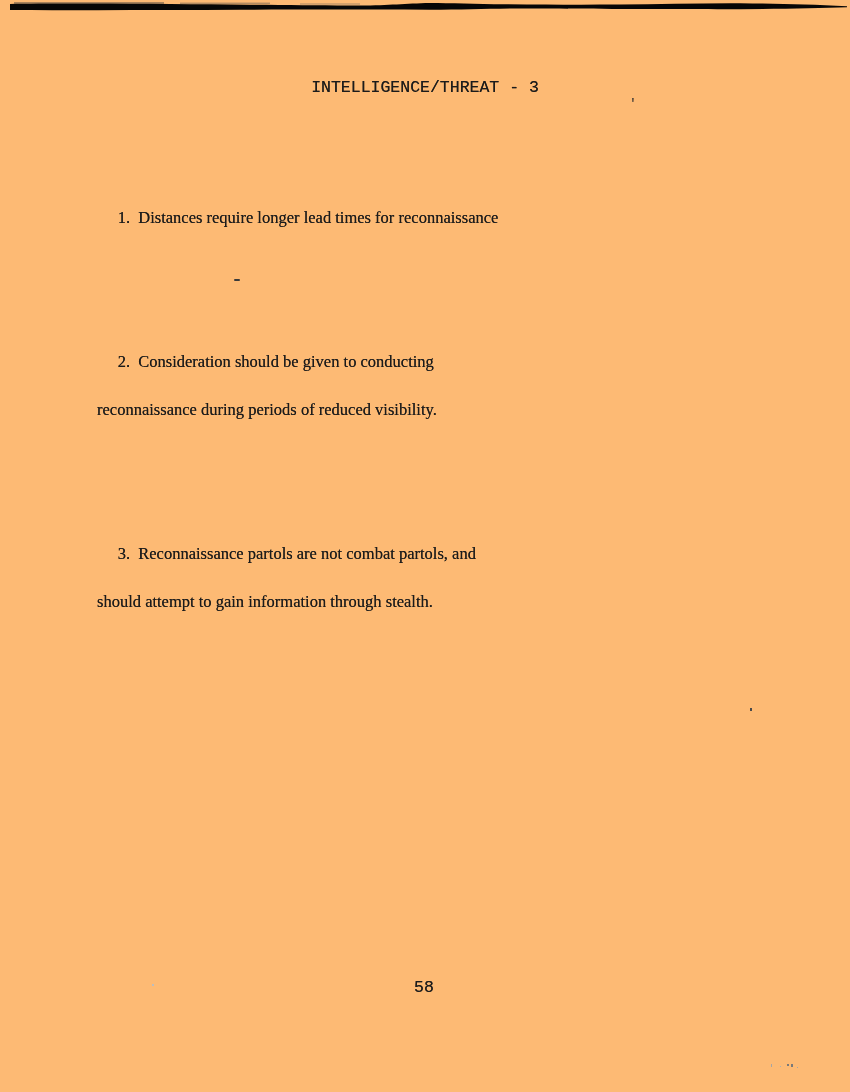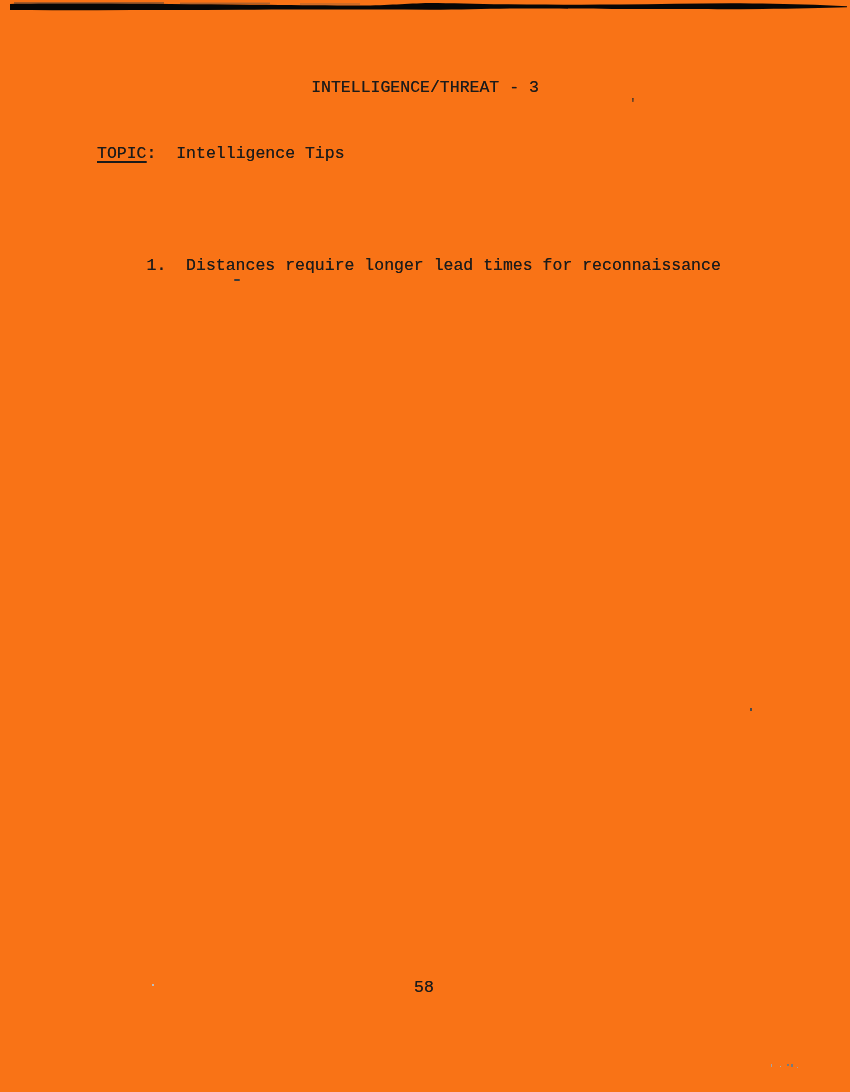--- a/index.html
+++ b/index.html
@@ -1,20 +1,20 @@
 <!DOCTYPE html>
 <html><head>
 <meta charset="utf-8">
 <style>
   html, body { margin: 0; padding: 0; background: #ffffff; }
   .page {
     position: relative;
     width: 850px;
     height: 1092px;
-    background: #f97316;
+    background: #fdba74;
     overflow: hidden;
     font-family: "Liberation Mono", "DejaVu Sans Mono", monospace;
     color: #1b1b1b;
   }
   .mono {
     font-size: 16.5px;
     line-height: 16px;
     white-space: pre;
     text-shadow: 0 0 0.5px rgba(27,27,27,0.8);
   }
@@ -45,21 +45,21 @@
   .body-text {
     position: absolute;
     left: 97px;
     top: 114px;
   }
   .topic-label {
     text-decoration: underline;
     text-decoration-thickness: 1.5px;
     text-underline-offset: 3px;
   }
-  .para { margin-top: 16px; }
+  .para { margin-top: 16px; font-family: Liberation Serif, serif; }
   .line { display: block; }
   .stray-dash {
     position: absolute;
     left: 234px;
     top: 279px;
     width: 6px;
     height: 2px;
     background: #3a3a3a;
     border-radius: 1px;
   }
@@ -104,29 +104,34 @@
     <rect x="14" y="2.2" width="150" height="1.6" fill="#3c3c3c" opacity="0.55"></rect>
     <rect x="180" y="2.6" width="90" height="1.3" fill="#4a4a4a" opacity="0.45"></rect>
     <rect x="300" y="3.4" width="60" height="1.2" fill="#555555" opacity="0.4"></rect>
   </svg>
 
   <div class="title mono">INTELLIGENCE/THREAT - 3</div>
 
   <span class="apostrophe-mark">'</span>
 
   <div class="body-text mono">
-    <div class="topic-line"><span class="topic-label">TOPIC</span><span>:  Intelligence Tips</span></div>
 
     <div class="para">
       <span class="line">     1.  Distances require longer lead times for reconnaissance</span>
     </div>
 
     <div class="para">
+      <span class="line">     2.  Consideration should be given to conducting</span>
+      <span class="line">reconnaissance during periods of reduced visibility.</span>
     </div>
 
+    <div class="para">
+      <span class="line">     3.  Reconnaissance partols are not combat partols, and</span>
+      <span class="line">should attempt to gain information through stealth.</span>
+    </div>
   </div>
 
   <div class="stray-dash"></div>
 
   <div class="speck speck-right-mid"></div>
   <div class="speck speck-left-low"></div>
   <div class="speck speck-br-1"></div>
   <div class="speck speck-br-2"></div>
   <div class="speck speck-br-3"></div>
   <div class="speck speck-br-4"></div>

